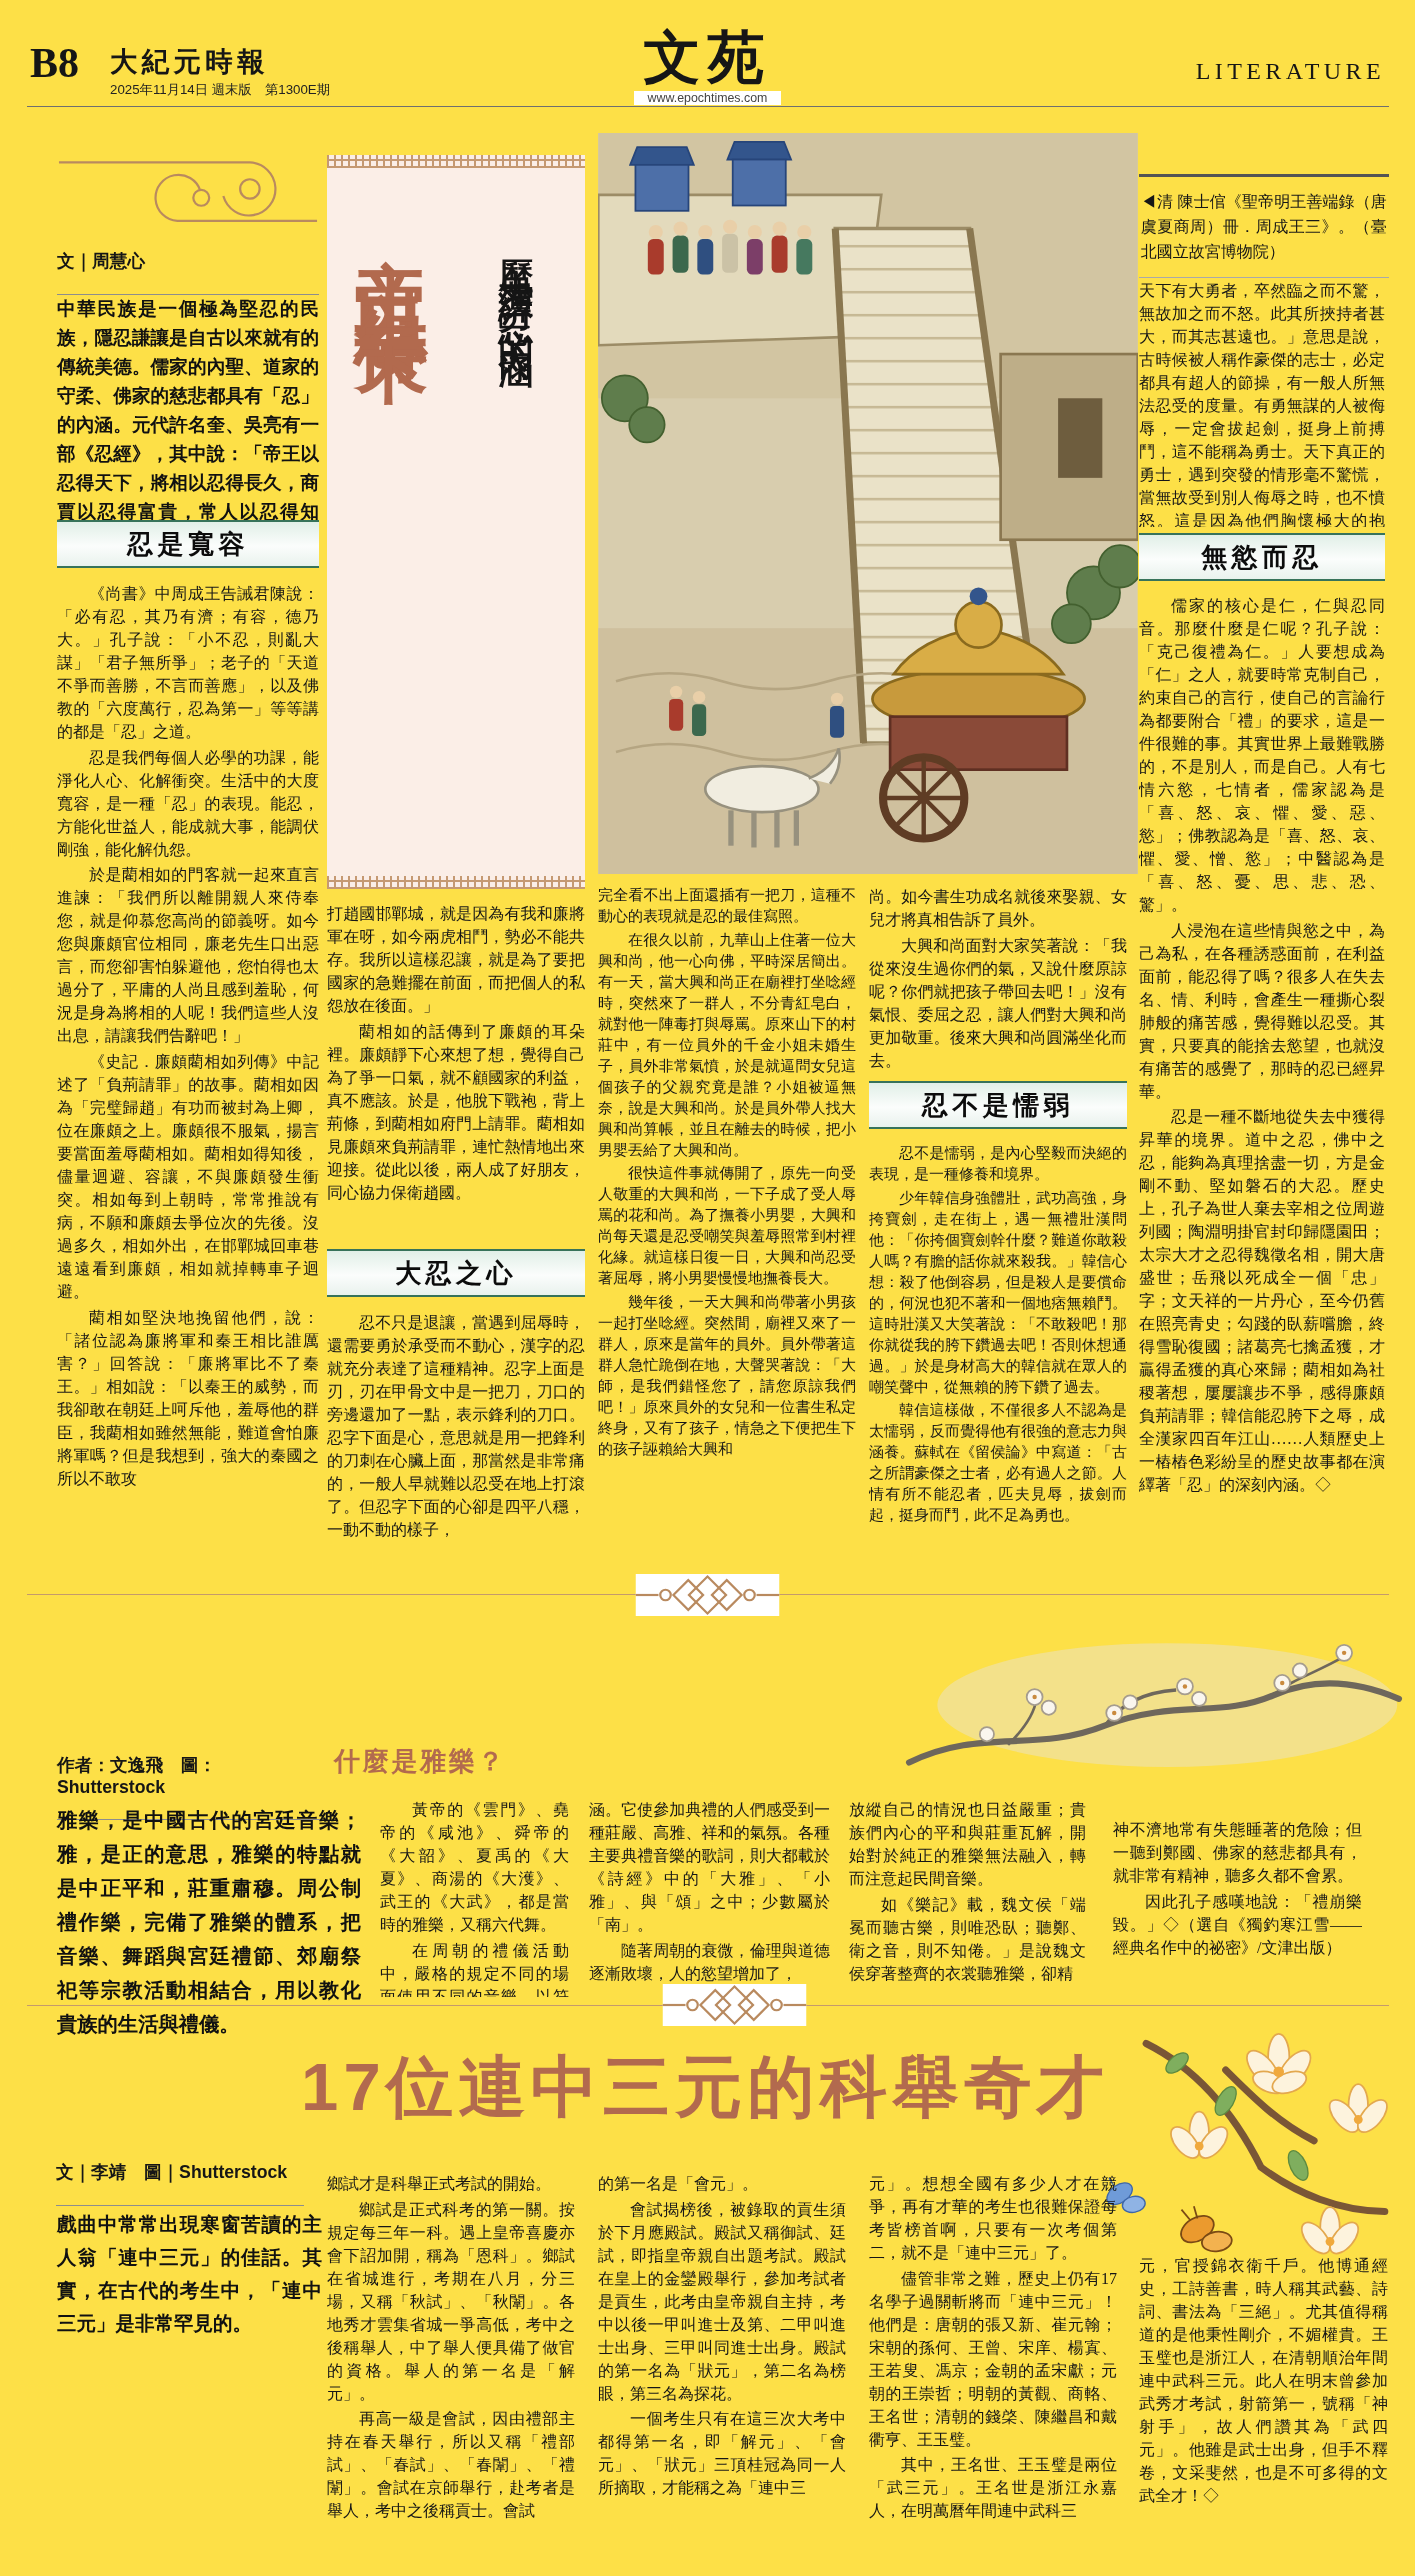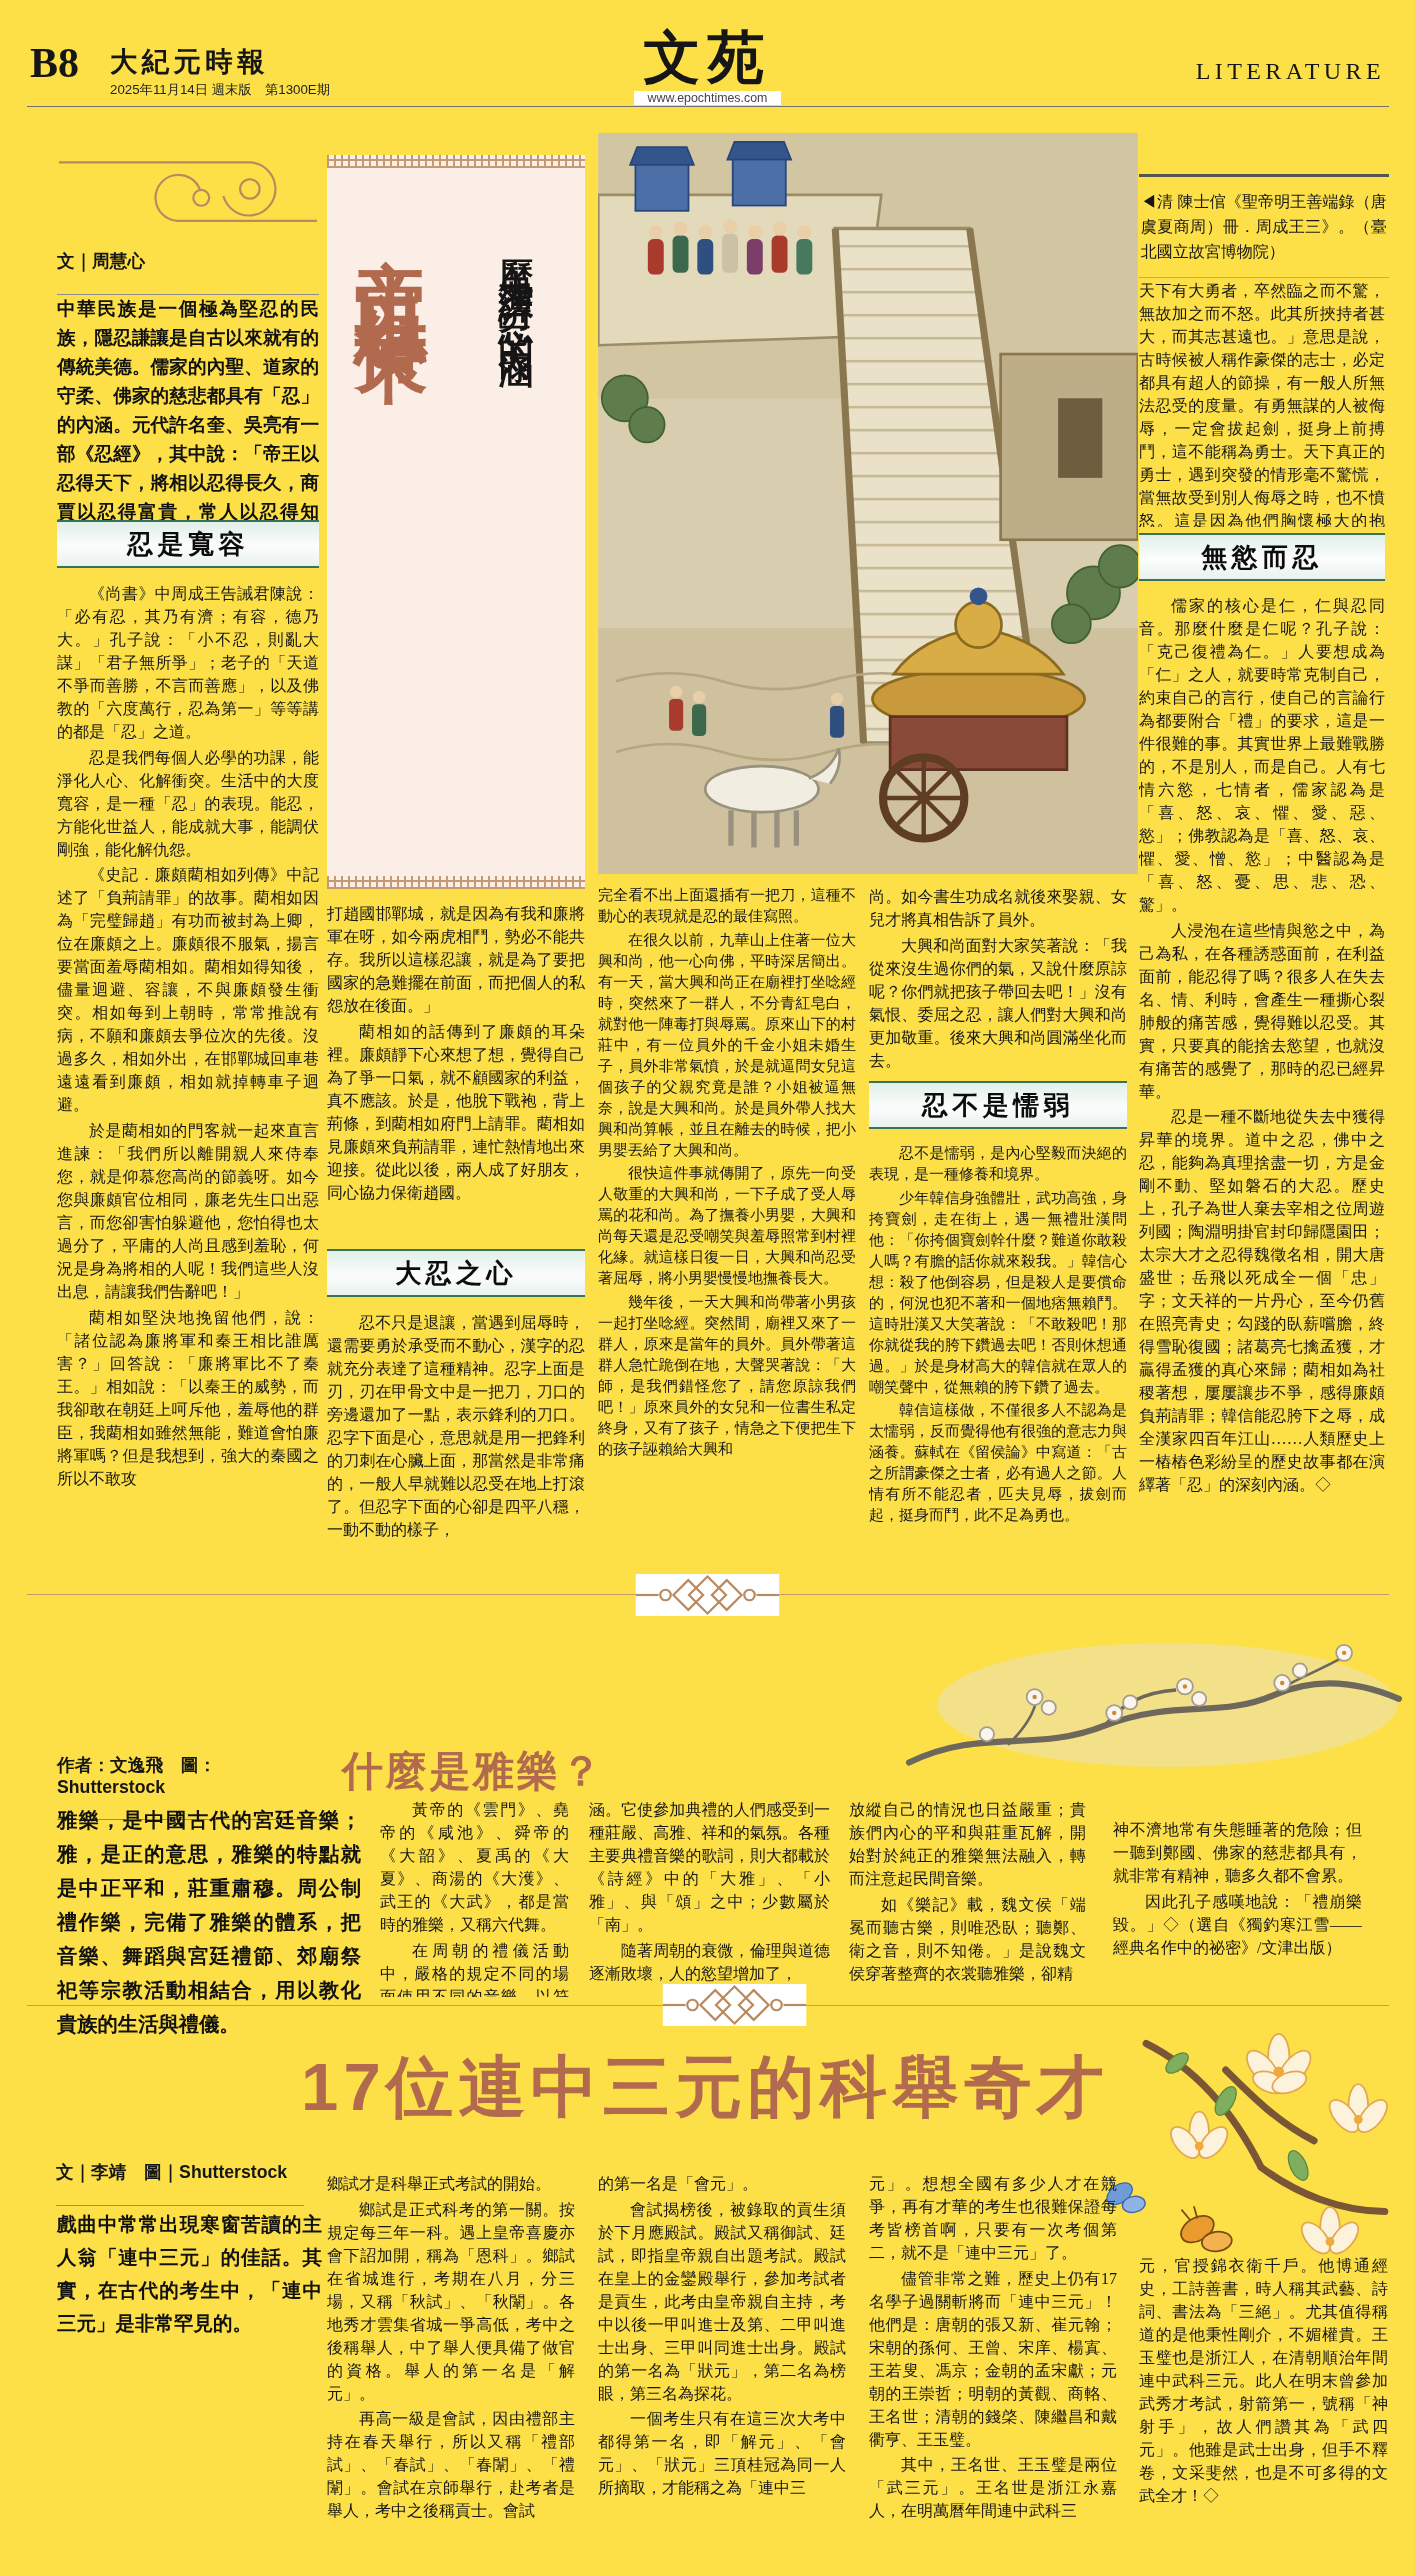--- a/index.html
+++ b/index.html
@@ -64,22 +64,22 @@
     </g>
   </svg>
 
   <div class="byline" style="left:57px;top:249px;width:262px">文｜周慧心</div>
   <div class="bold-intro" style="left:57px;top:294px;width:262px;font-size:18.6px;line-height:29px">中華民族是一個極為堅忍的民族，隱忍謙讓是自古以來就有的傳統美德。儒家的內聖、道家的守柔、佛家的慈悲都具有「忍」的內涵。元代許名奎、吳亮有一部《忍經》，其中說：「帝王以忍得天下，將相以忍得長久，商賈以忍得富貴，常人以忍得知己。」</div>
 
   <div class="sechead" style="left:57px;top:520px;width:262px">忍是寬容</div>
   <div class="col" style="left:57px;top:582px;width:262px;height:1004px">
       <p>《尚書》中周成王告誡君陳說：「必有忍，其乃有濟；有容，德乃大。」孔子說：「小不忍，則亂大謀」「君子無所爭」；老子的「天道不爭而善勝，不言而善應」，以及佛教的「六度萬行，忍為第一」等等講的都是「忍」之道。</p>
       <p>忍是我們每個人必學的功課，能淨化人心、化解衝突。生活中的大度寬容，是一種「忍」的表現。能忍，方能化世益人，能成就大事，能調伏剛強，能化解仇怨。</p>
+      <p>於是藺相如的門客就一起來直言進諫：「我們所以離開親人來侍奉您，就是仰慕您高尚的節義呀。如今您與廉頗官位相同，廉老先生口出惡言，而您卻害怕躲避他，您怕得也太過分了，平庸的人尚且感到羞恥，何況是身為將相的人呢！我們這些人沒出息，請讓我們告辭吧！」</p>
       <p>《史記．廉頗藺相如列傳》中記述了「負荊請罪」的故事。藺相如因為「完璧歸趙」有功而被封為上卿，位在廉頗之上。廉頗很不服氣，揚言要當面羞辱藺相如。藺相如得知後，儘量迴避、容讓，不與廉頗發生衝突。相如每到上朝時，常常推說有病，不願和廉頗去爭位次的先後。沒過多久，相如外出，在邯鄲城回車巷遠遠看到廉頗，相如就掉轉車子迴避。</p>
-      <p>於是藺相如的門客就一起來直言進諫：「我們所以離開親人來侍奉您，就是仰慕您高尚的節義呀。如今您與廉頗官位相同，廉老先生口出惡言，而您卻害怕躲避他，您怕得也太過分了，平庸的人尚且感到羞恥，何況是身為將相的人呢！我們這些人沒出息，請讓我們告辭吧！」</p>
       <p>藺相如堅決地挽留他們，說：「諸位認為廉將軍和秦王相比誰厲害？」回答說：「廉將軍比不了秦王。」相如說：「以秦王的威勢，而我卻敢在朝廷上呵斥他，羞辱他的群臣，我藺相如雖然無能，難道會怕廉將軍嗎？但是我想到，強大的秦國之所以不敢攻</p>
     </div>
 
   <div class="vbox">
     <div class="meander" style="top:0"></div>
     <div class="meander" style="bottom:0"></div>
     <div class="vtext">
       <span class="vsub">歷史演繹「忍」的內涵</span>
       <span class="vmainT">帝王以忍得天下</span>
     </div>
@@ -233,21 +233,21 @@
     </g>
     <g fill="#c98a3e">
       <circle cx="150" cy="86" r="2.5"></circle>
         <circle cx="240" cy="104" r="2.5"></circle>
         <circle cx="320" cy="74" r="2.5"></circle>
       <circle cx="430" cy="70" r="2.5"></circle>
         <circle cx="500" cy="36" r="2.5"></circle>
     </g>
   </svg>
 
-  <div class="big-title" style="left:342px;top:1744px;font-size:41px;letter-spacing:2.7px">什麼是雅樂？</div>
+  <div class="big-title" style="left:334px;top:1744px;font-size:26px;letter-spacing:2.7px">什麼是雅樂？</div>
   <div class="byline" style="left:57px;top:1753px;width:265px">作者：文逸飛　圖：Shutterstock</div>
   <div class="bold-intro" style="left:57px;top:1803px;width:304px;font-size:20.3px;line-height:34px">雅樂，是中國古代的宮廷音樂；雅，是正的意思，雅樂的特點就是中正平和，莊重肅穆。周公制禮作樂，完備了雅樂的體系，把音樂、舞蹈與宮廷禮節、郊廟祭祀等宗教活動相結合，用以教化貴族的生活與禮儀。</div>
   <div class="col" style="left:380px;top:1798px;width:189px;height:199px">
       <p>黃帝的《雲門》、堯帝的《咸池》、舜帝的《大韶》、夏禹的《大夏》、商湯的《大濩》、武王的《大武》，都是當時的雅樂，又稱六代舞。</p>
       <p>在周朝的禮儀活動中，嚴格的規定不同的場面使用不同的音樂，以符合其應有的行止與內</p>
     </div>
   <div class="col" style="left:589px;top:1798px;width:241px;height:199px">
       <p class="cont">涵。它使參加典禮的人們感受到一種莊嚴、高雅、祥和的氣氛。各種主要典禮音樂的歌詞，則大都載於《詩經》中的「大雅」、「小雅」、與「頌」之中；少數屬於「南」。</p>
       <p>隨著周朝的衰微，倫理與道德逐漸敗壞，人的慾望增加了，</p>
     </div>

